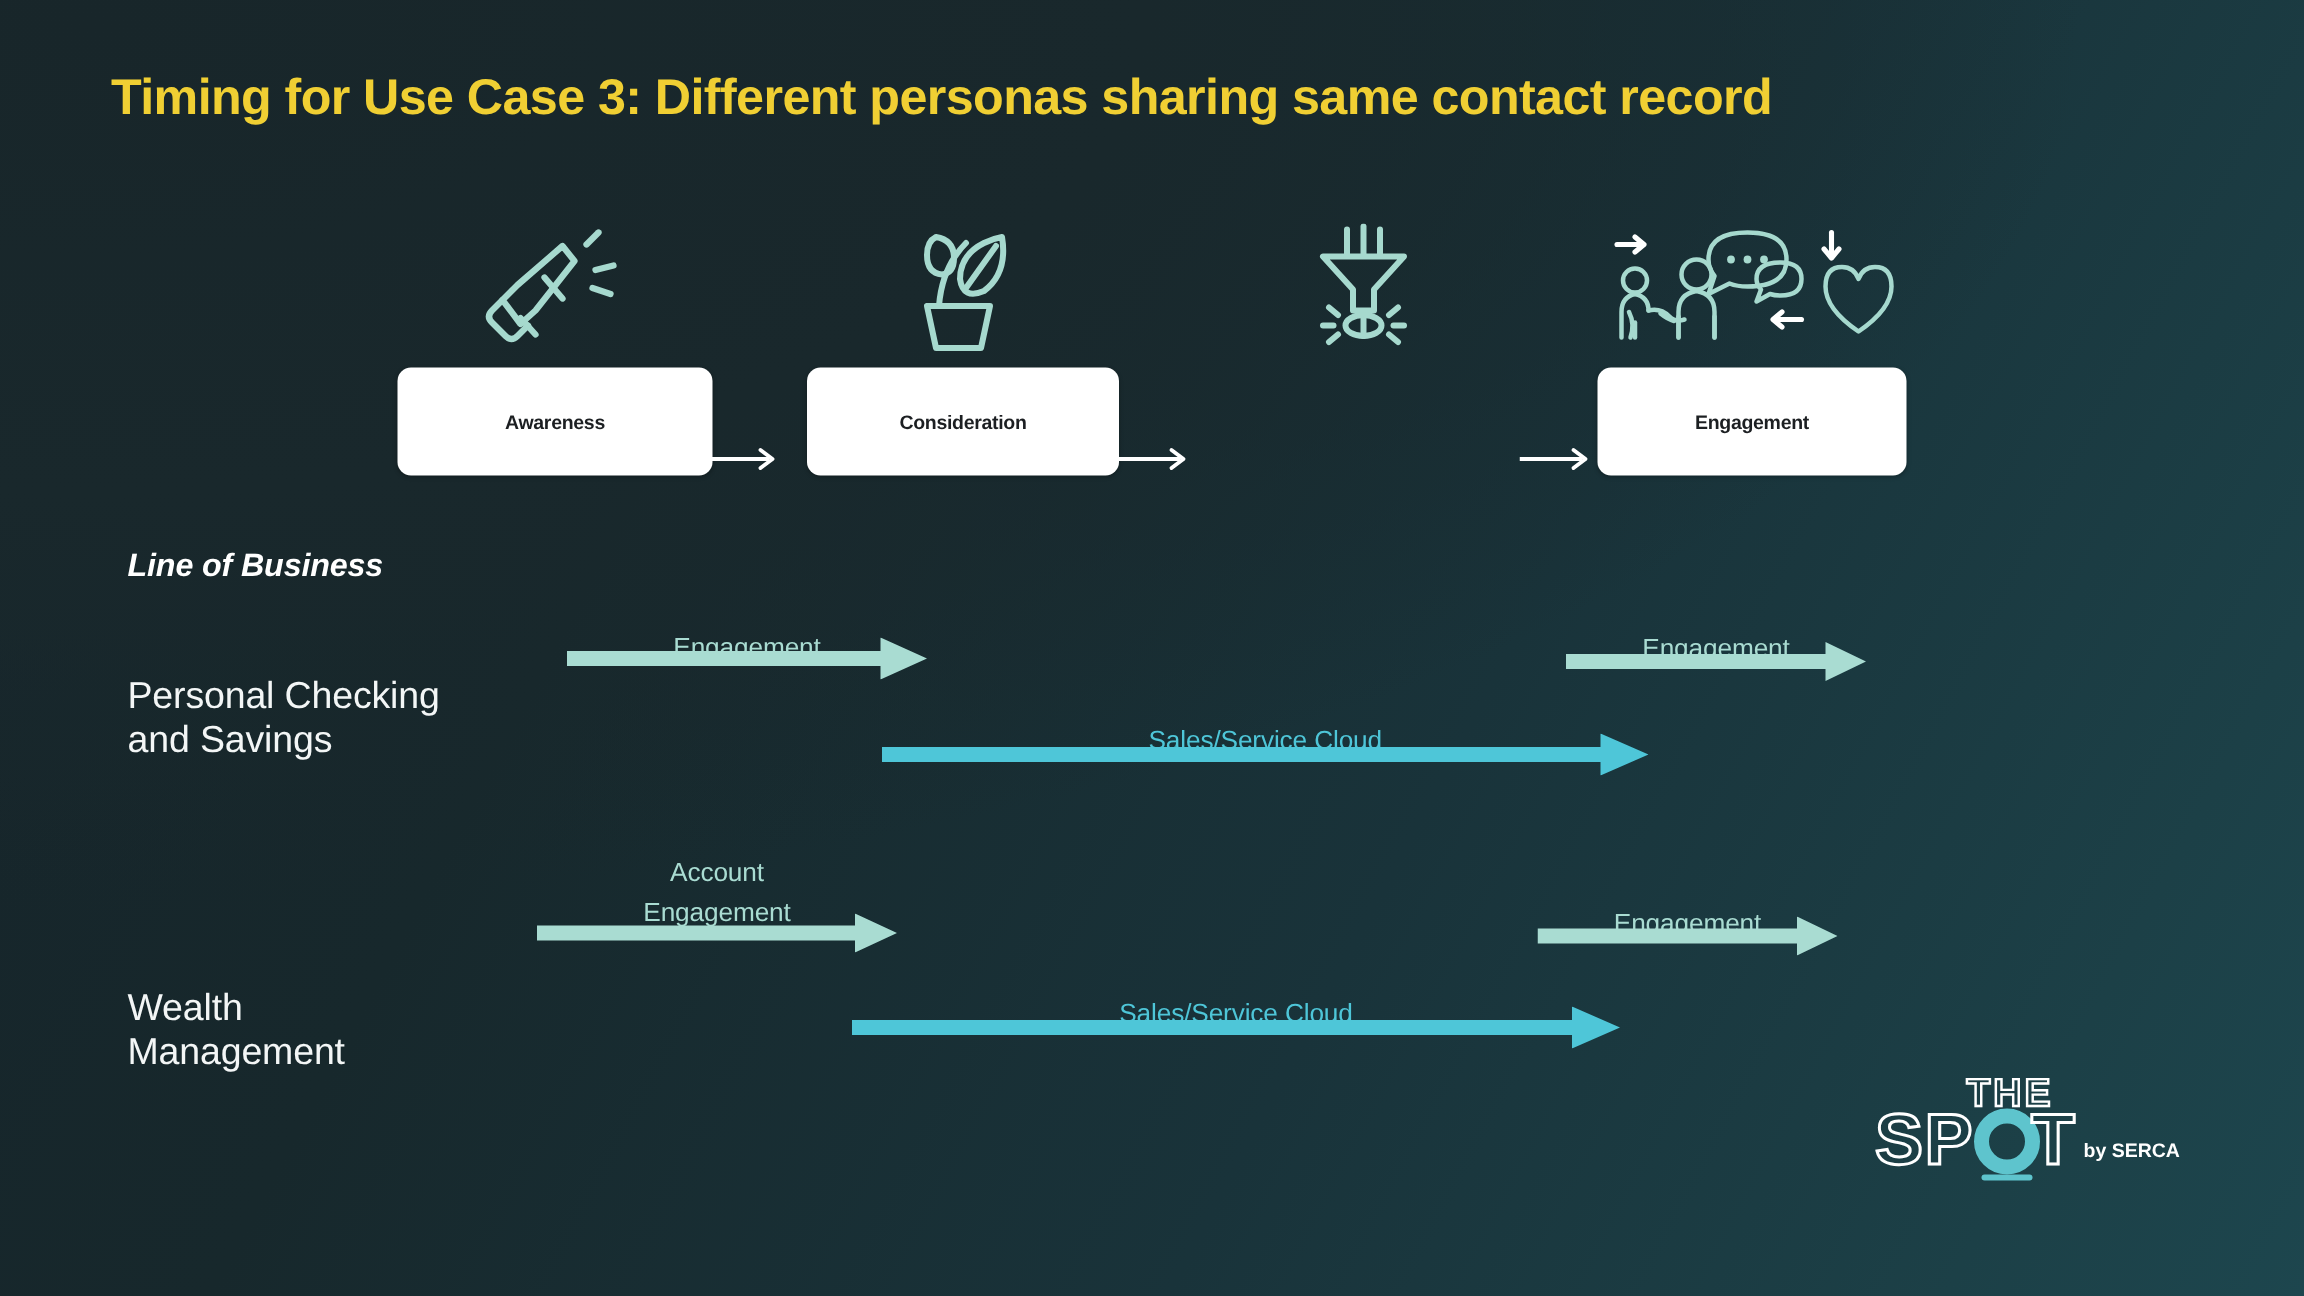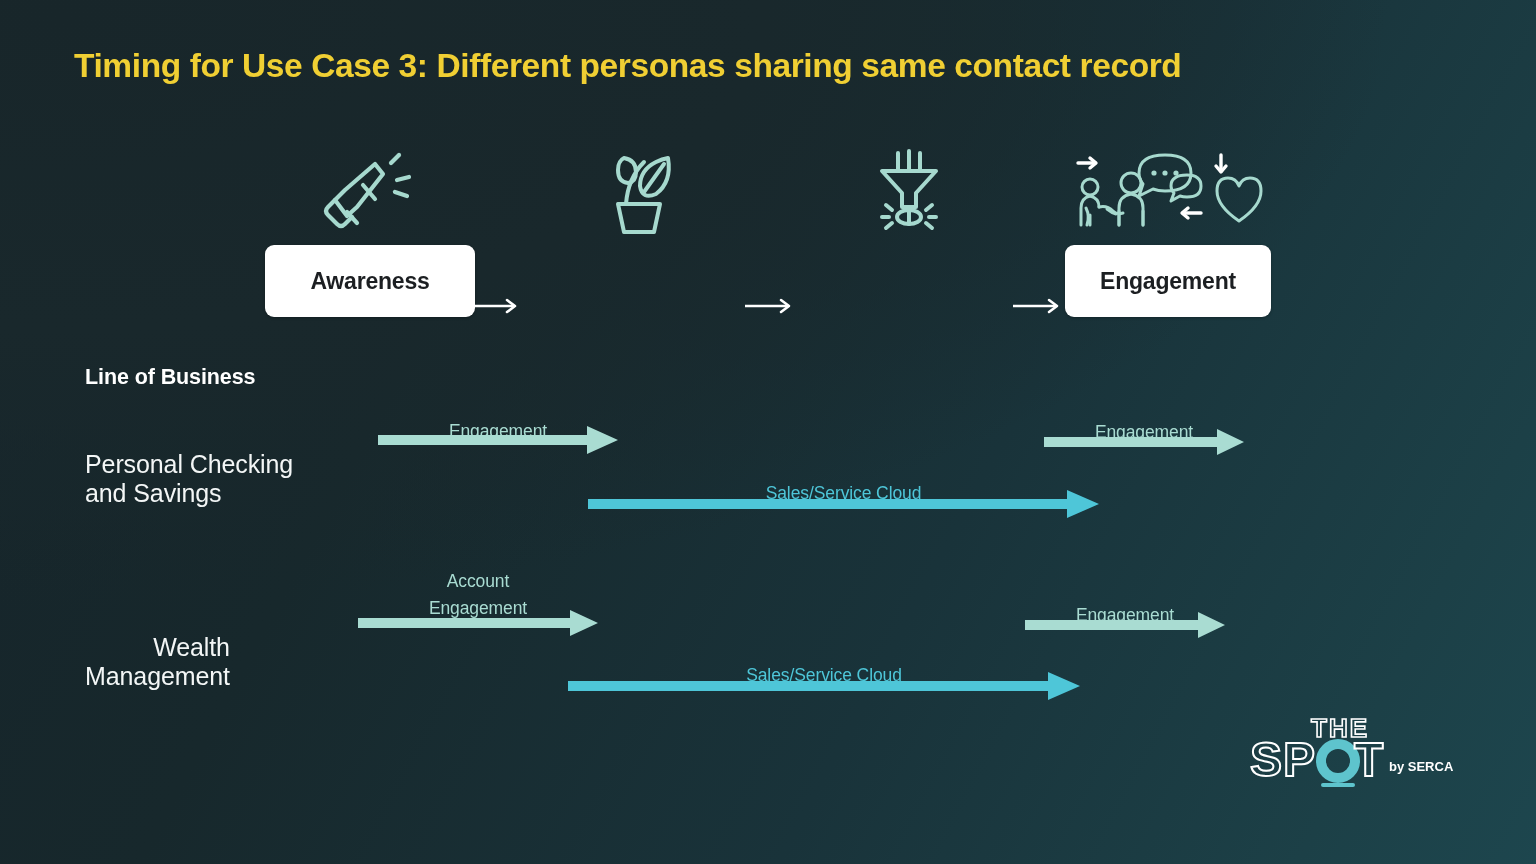--- a/index.html
+++ b/index.html
@@ -43,34 +43,35 @@
     position:absolute;
     left:0; top:100px;
     width:100%; height:72px;
     background:#ffffff;
     border-radius:9px;
     display:flex; align-items:center; justify-content:center;
     box-shadow:0 1px 3px rgba(0,0,0,.28);
   }
   .stage-box span {
     color:#1c1f22;
-    font-size:23px;
+    font-size:13px;
     font-weight:bold;
     letter-spacing:-0.2px;
   }
   .connector { position:absolute; }
 
   
   .lob-heading {
     position:absolute;
     left:85px; top:365px;
     color:#ffffff;
     font-size:21.5px;
     font-weight:bold;
     letter-spacing:-0.1px;
+    font-style:italic;
   }
 
   
   .row-label {
     position:absolute;
     left:85px;
     color:#f3f6f6;
     font-size:25px;
     line-height:29px;
     font-weight:normal;
@@ -128,20 +129,23 @@
 
   <div class="stage" style="left:538px; top:145px; width:208px; height:172px;">
     <div class="stage-icon">
       <svg width="80" height="86" viewBox="0 0 80 86" fill="none" stroke="#a6d9ce" stroke-width="4" stroke-linecap="round" stroke-linejoin="round">
         <path d="M24 56 Q26 30 42 14"></path>
         <path d="M22 10 Q34 12 34 24 Q34 34 26 35 Q16 34 16 22 Q16 13 22 10 Z"></path>
         <path d="M66 10 Q70 34 54 46 Q40 52 38 38 Q38 22 54 14 Q60 11 66 10 Z"></path>
         <path d="M62 16 L42 44"></path>
         <path d="M16 56 H58 L52 84 H22 Z"></path>
       </svg>
+    </div>
+    <div class="stage-box">
+      <span>Consideration</span>
     </div>
   </div>
 
   <div class="connector" style="left:745px; top:296px; width:52px; height:20px;">
     <svg width="52" height="20" viewBox="0 0 52 20" fill="none" stroke="#ffffff" stroke-width="2.6">
       <path d="M0 10 H42"></path>
         <path d="M36 4 L44 10 L36 16" stroke-linecap="round" stroke-linejoin="round"></path>
     </svg>
   </div>
 
@@ -239,21 +243,21 @@
 
   <div class="flow" style="left:588px; top:480px; width:511px; height:42px;">
     <div class="flow-label cyan" style="top:0;">Sales/Service Cloud</div>
     <div class="flow-arrow">
       <svg width="511" height="28" viewBox="0 0 511 28" preserveAspectRatio="none">
         <path d="M0 9 H479 V0 L511 14 L479 28 V19 H0 Z" fill="#4ec6d8"></path>
       </svg>
     </div>
   </div>
 
-  <div class="row-label" style="top:633px; white-space:pre-line;text-align:right;">Wealth
+  <div class="row-label" style="top:658px; white-space:pre-line;">Wealth
 Management</div>
 
   <div class="flow" style="left:358px; top:568px; width:240px; height:72px;">
     <div class="flow-label mint" style="top:0; white-space:pre-line;">Account
 Engagement</div>
     <div class="flow-arrow">
       <svg width="240" height="26" viewBox="0 0 240 26" preserveAspectRatio="none">
         <path d="M0 8 H212 V0 L240 13 L212 26 V18 H0 Z" fill="#a9dcd2"></path>
       </svg>
     </div>

